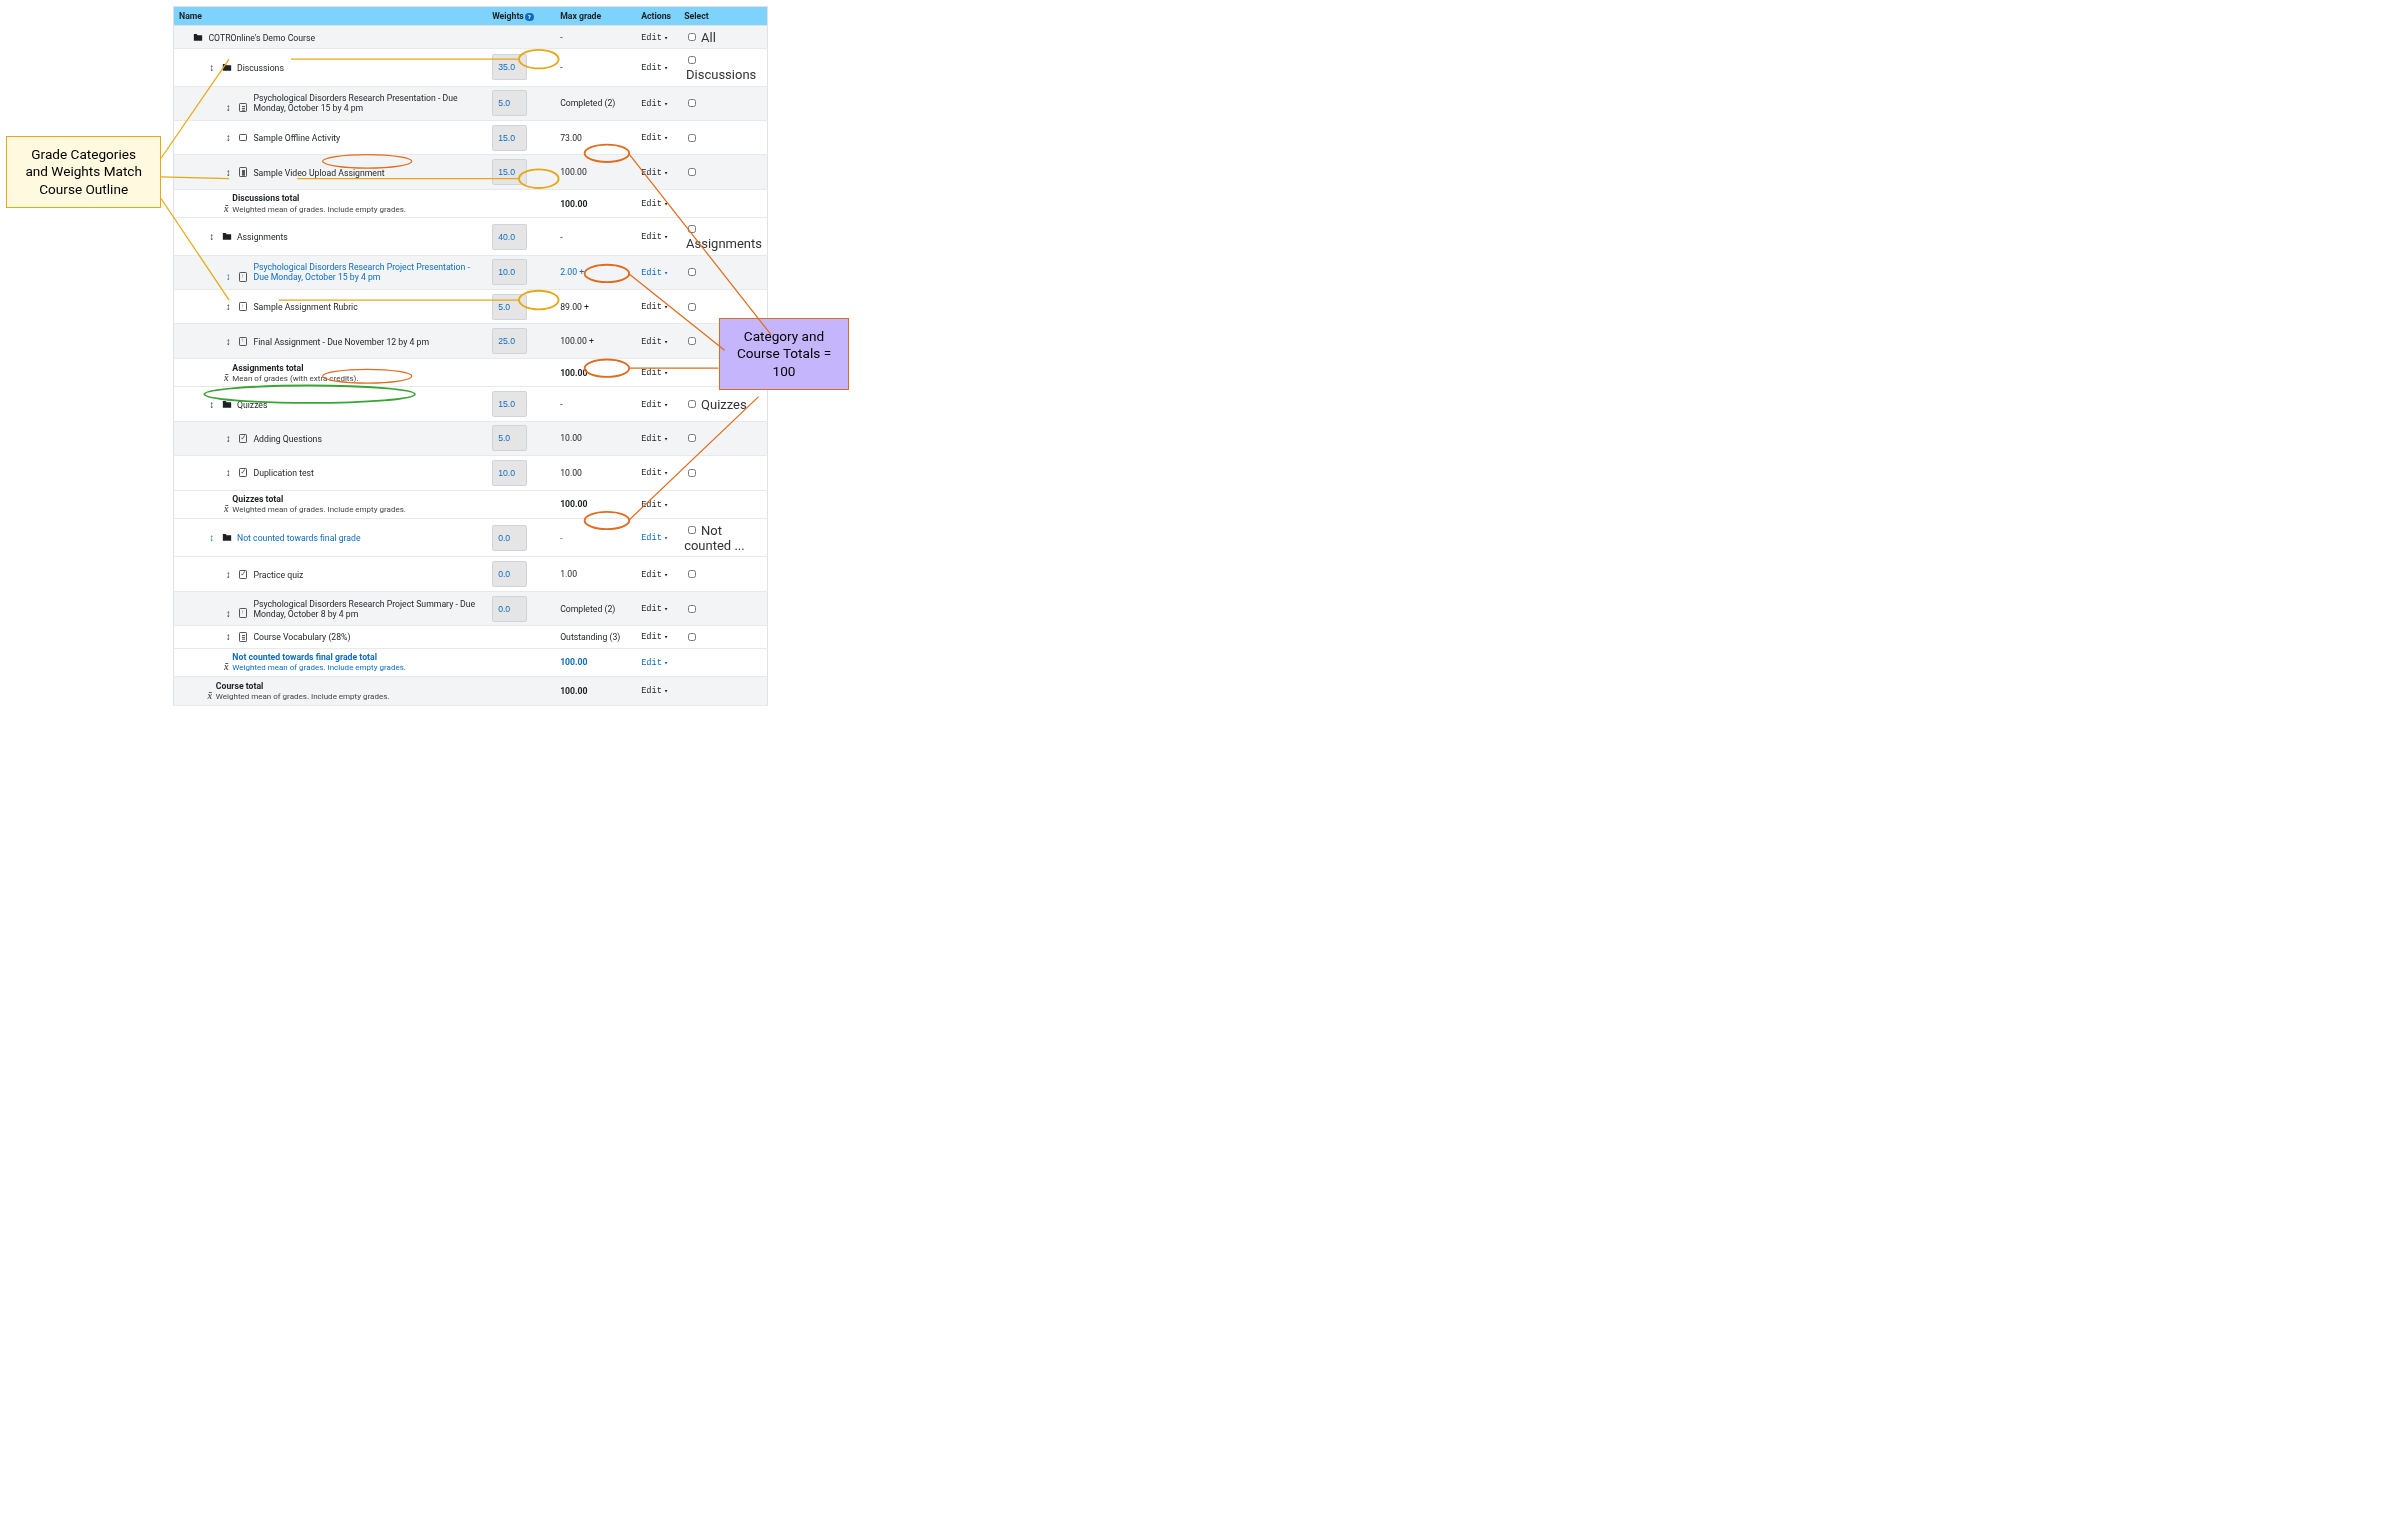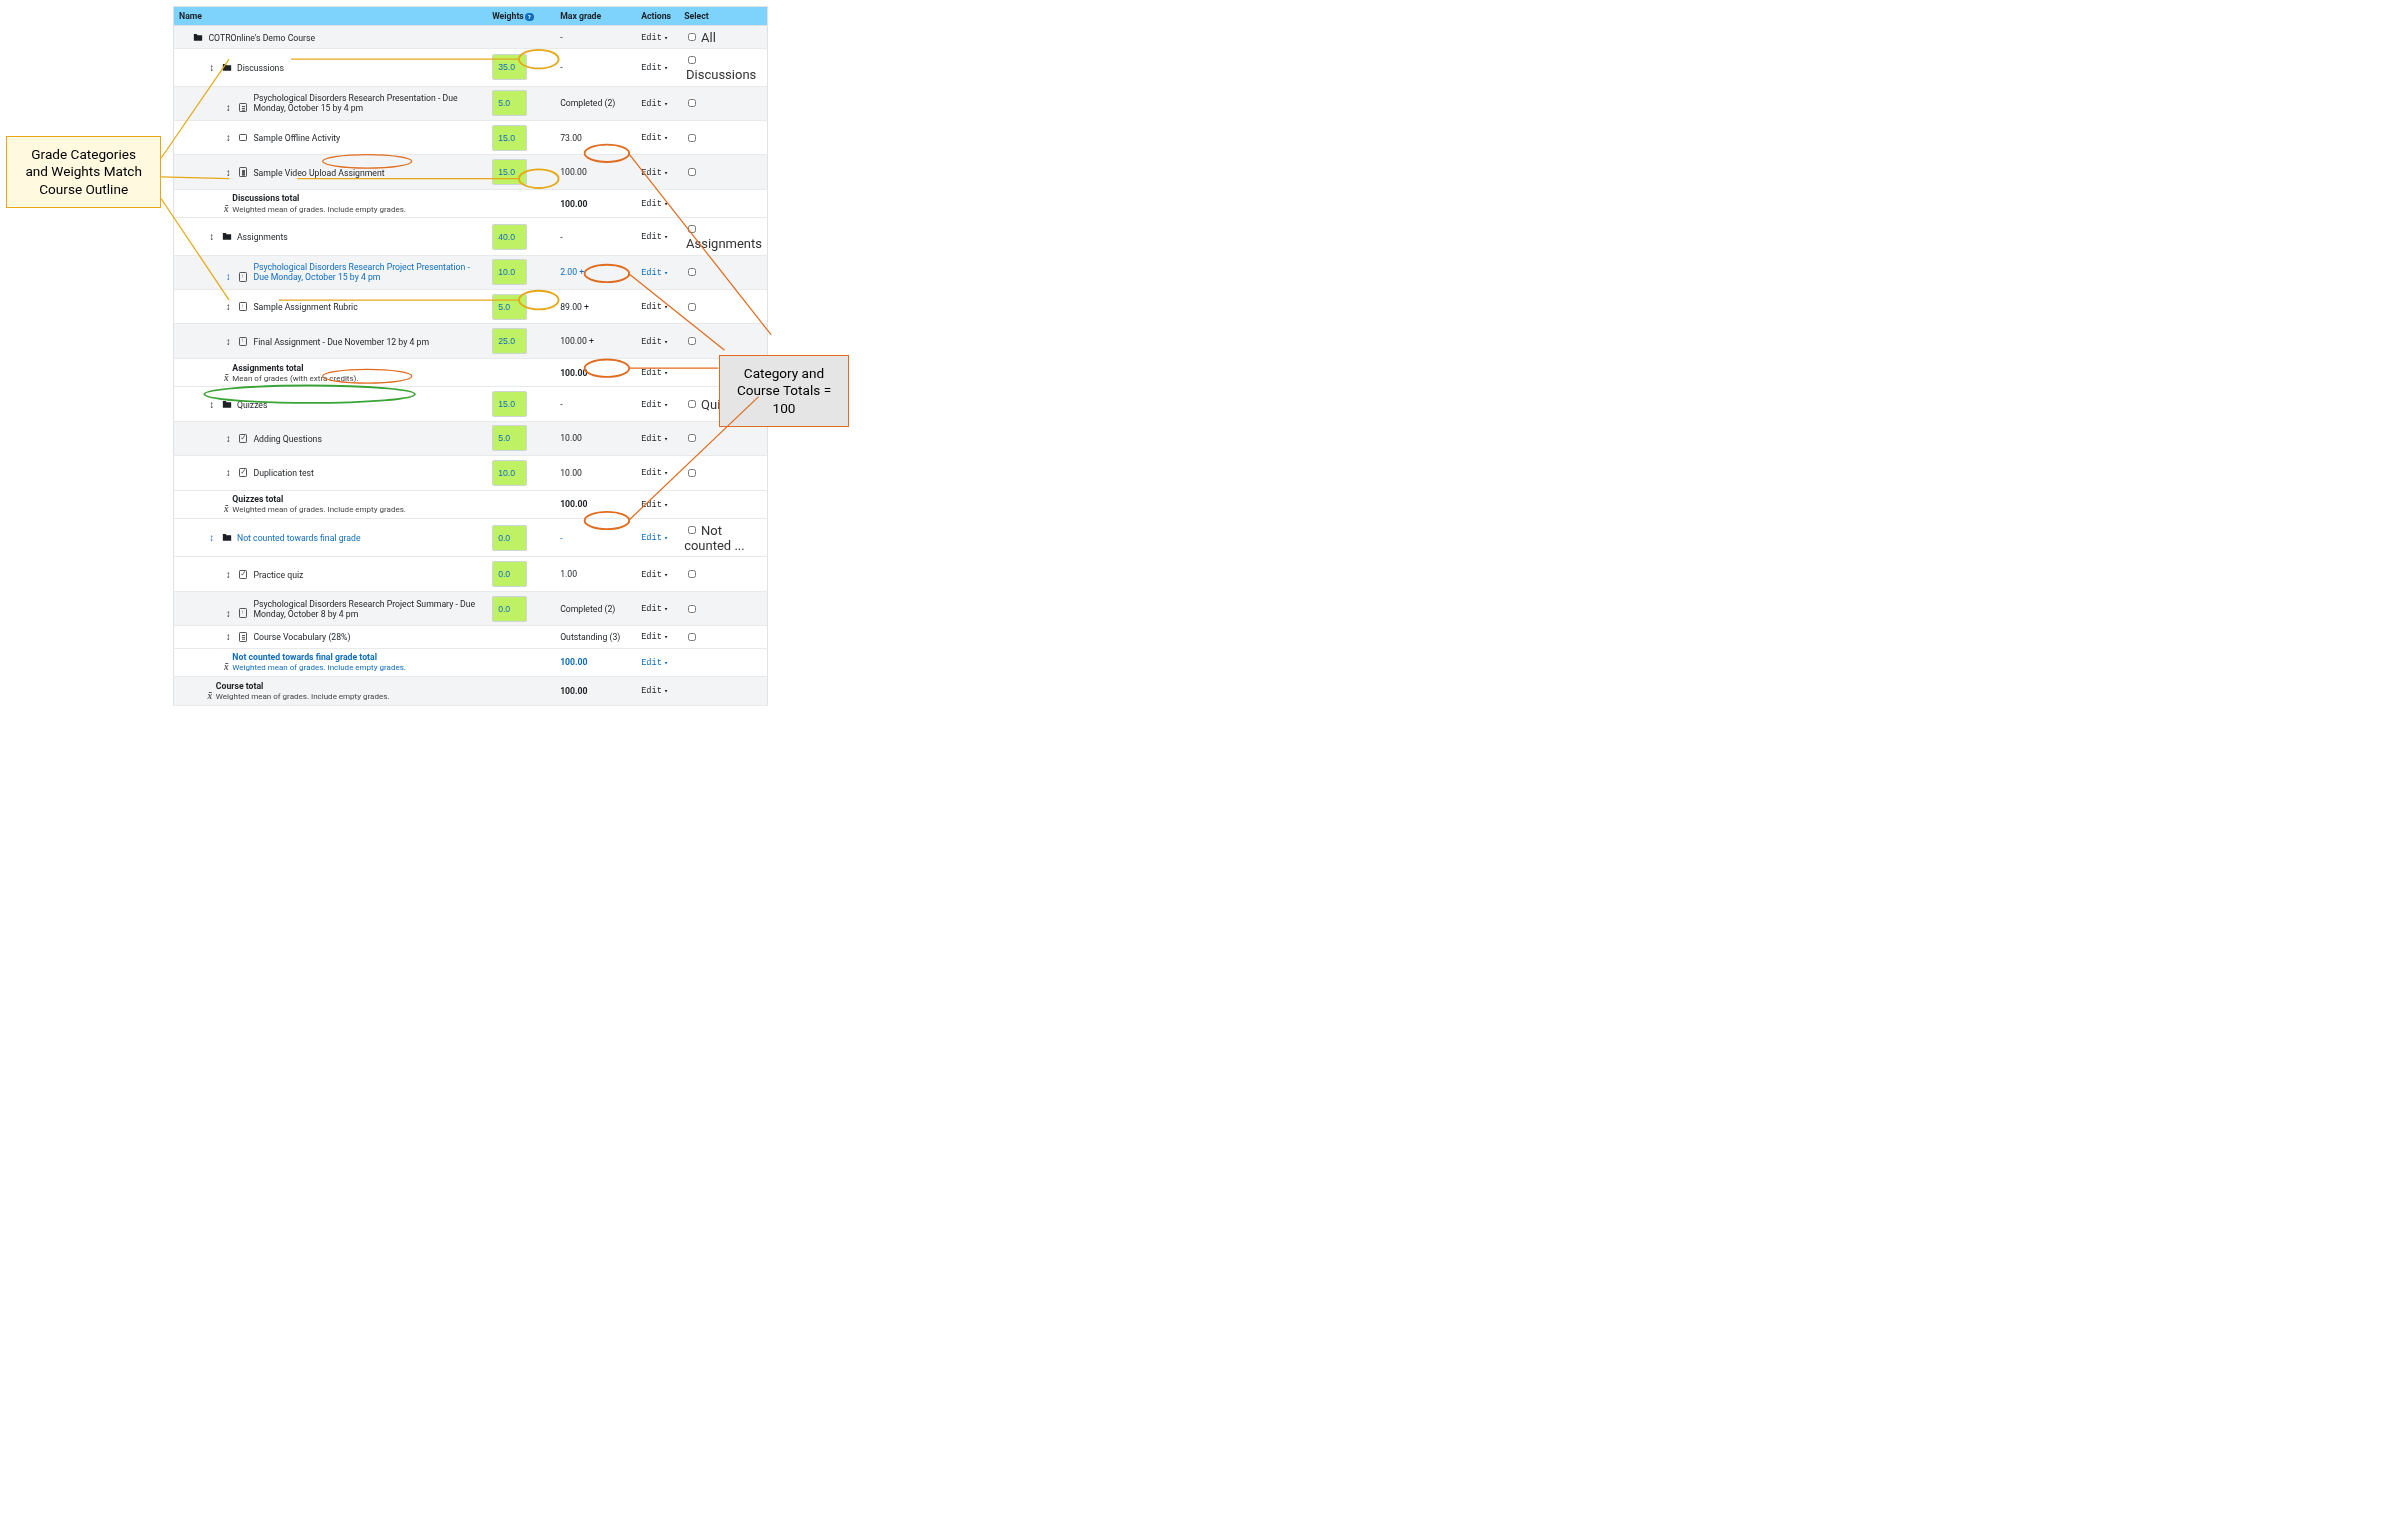--- a/index.html
+++ b/index.html
@@ -78,21 +78,21 @@
     align-items:center;justify-content:center;margin-left:1.2px;
   }
   input.weight-input {
     width: 35px;
     padding: 7px 5px;
     border: 0.6px solid #ced4da;
     border-radius: 1.9px;
     font-size: 8.7px;
     color: #0f6cbf;
     text-align: left;
-    background:#bef264;
+    background:#e5e5e5;
   }
   td.maxgrade { text-align: left; color:#1d2125; font-size:8.7px;}
   td.maxgrade .blue { color:#0f6cbf; }
   .edit-action {
     font-weight: 400;
     font-size: 8.7px;
     color:#1d2125;
     cursor:pointer;
     white-space: nowrap;
     font-family: Liberation Mono, monospace;
@@ -114,23 +114,23 @@
     line-height: 1.3;
     background: #fffdf2;
   }
   .callout.left {
     top: 136px; left: 6.2px; width: 155px;
     border-color: #e6a817;
     background: #fff9e0;
     color:#000;
   }
   .callout.right {
-    top: 355px; left: 719px; width: 130px;
+    top: 318px; left: 719px; width: 130px;
     border-color: #e06c1f;
-    background: #e5e5e5;
+    background: #c4b5fd;
     color:#000;
   }
 
   
   svg.anno {
     position: absolute;
     top: 0; left: 0;
     width: 867px; height: 558px;
     pointer-events: none;
   }

